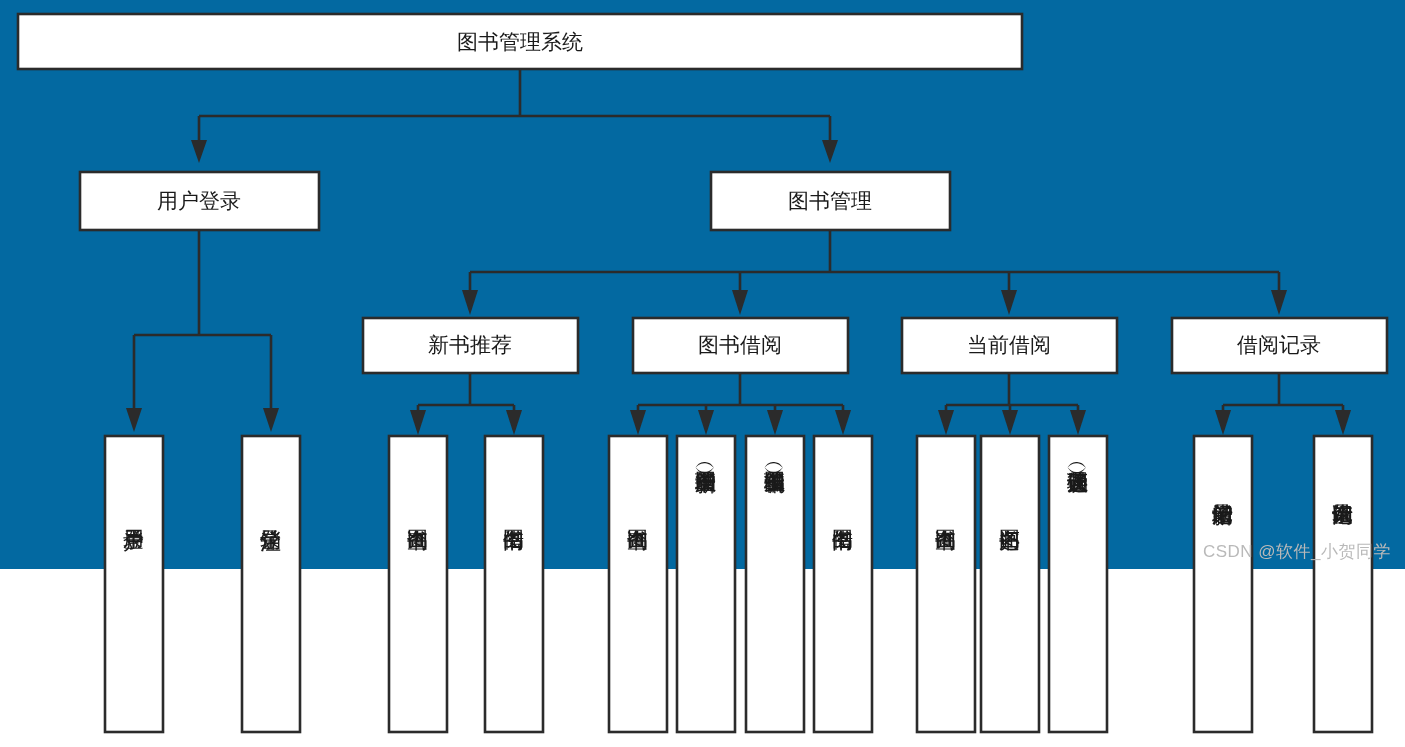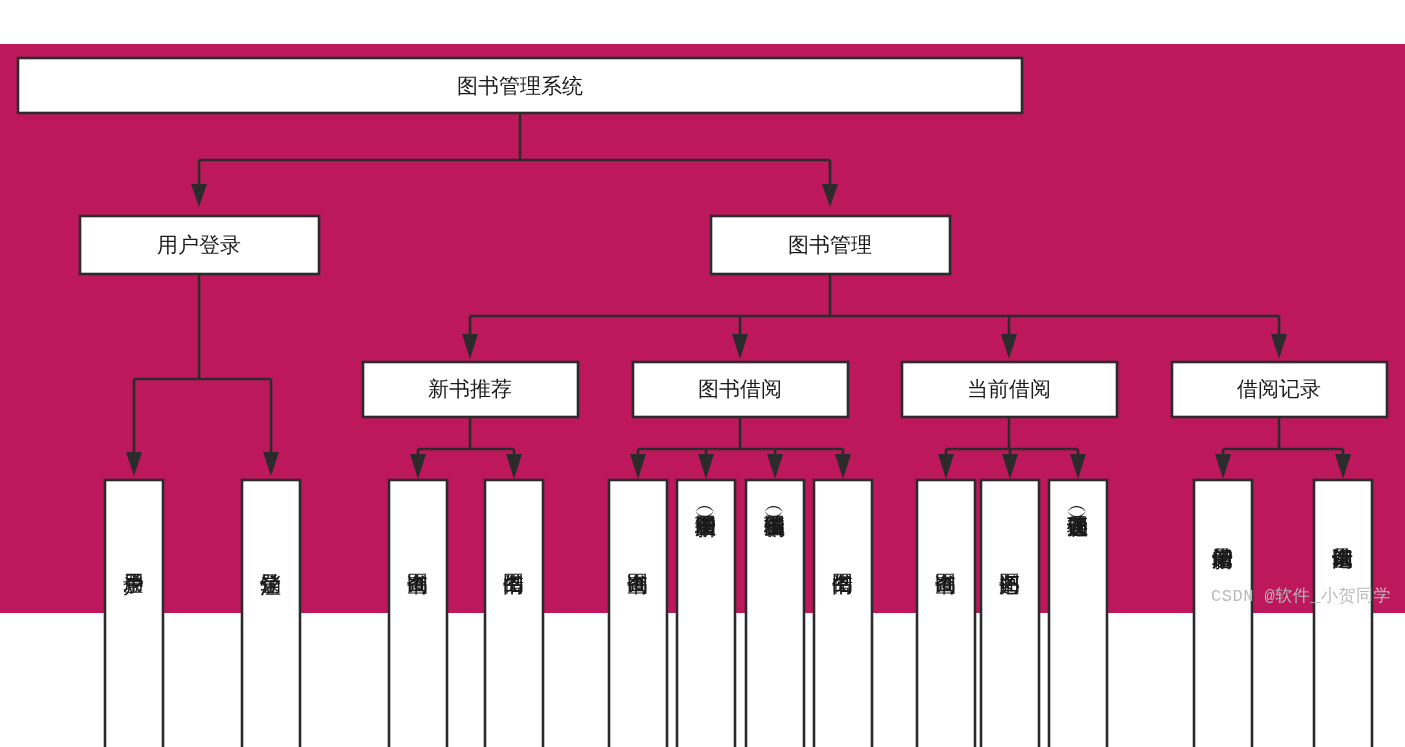--- a/index.html
+++ b/index.html
@@ -10,22 +10,21 @@
   body {
     width: 1405px;
     height: 747px;
     font-family: "Liberation Sans", "DejaVu Sans", sans-serif;
     overflow: hidden;
   }
   #diagram-root {
     position: relative;
     width: 1405px;
     height: 569px;
-    background: #be185d;
-    margin-top: 44px;
+    background: #0369a1;
   }
   svg#flow-svg {
     position: absolute;
     top: 0;
     left: 0;
     width: 1405px;
     height: 747px;
   }
   .node-box {
     fill: #ffffff;
@@ -52,21 +51,21 @@
   .node-label-vertical {
     fill: #1a1a1a;
     font-family: "Liberation Sans", "DejaVu Sans", sans-serif;
     font-size: 21px;
     text-anchor: middle;
   }
   .watermark-text {
     position: absolute;
     right: 14px;
     bottom: 6px;
-    font-family: Liberation Mono, monospace;
+    font-family: Liberation Sans, sans-serif;
     font-size: 17px;
     color: #b9b9b9;
     white-space: nowrap;
     letter-spacing: 0.5px;
     user-select: none;
   }
 </style>
 </head>
 <body>
 

